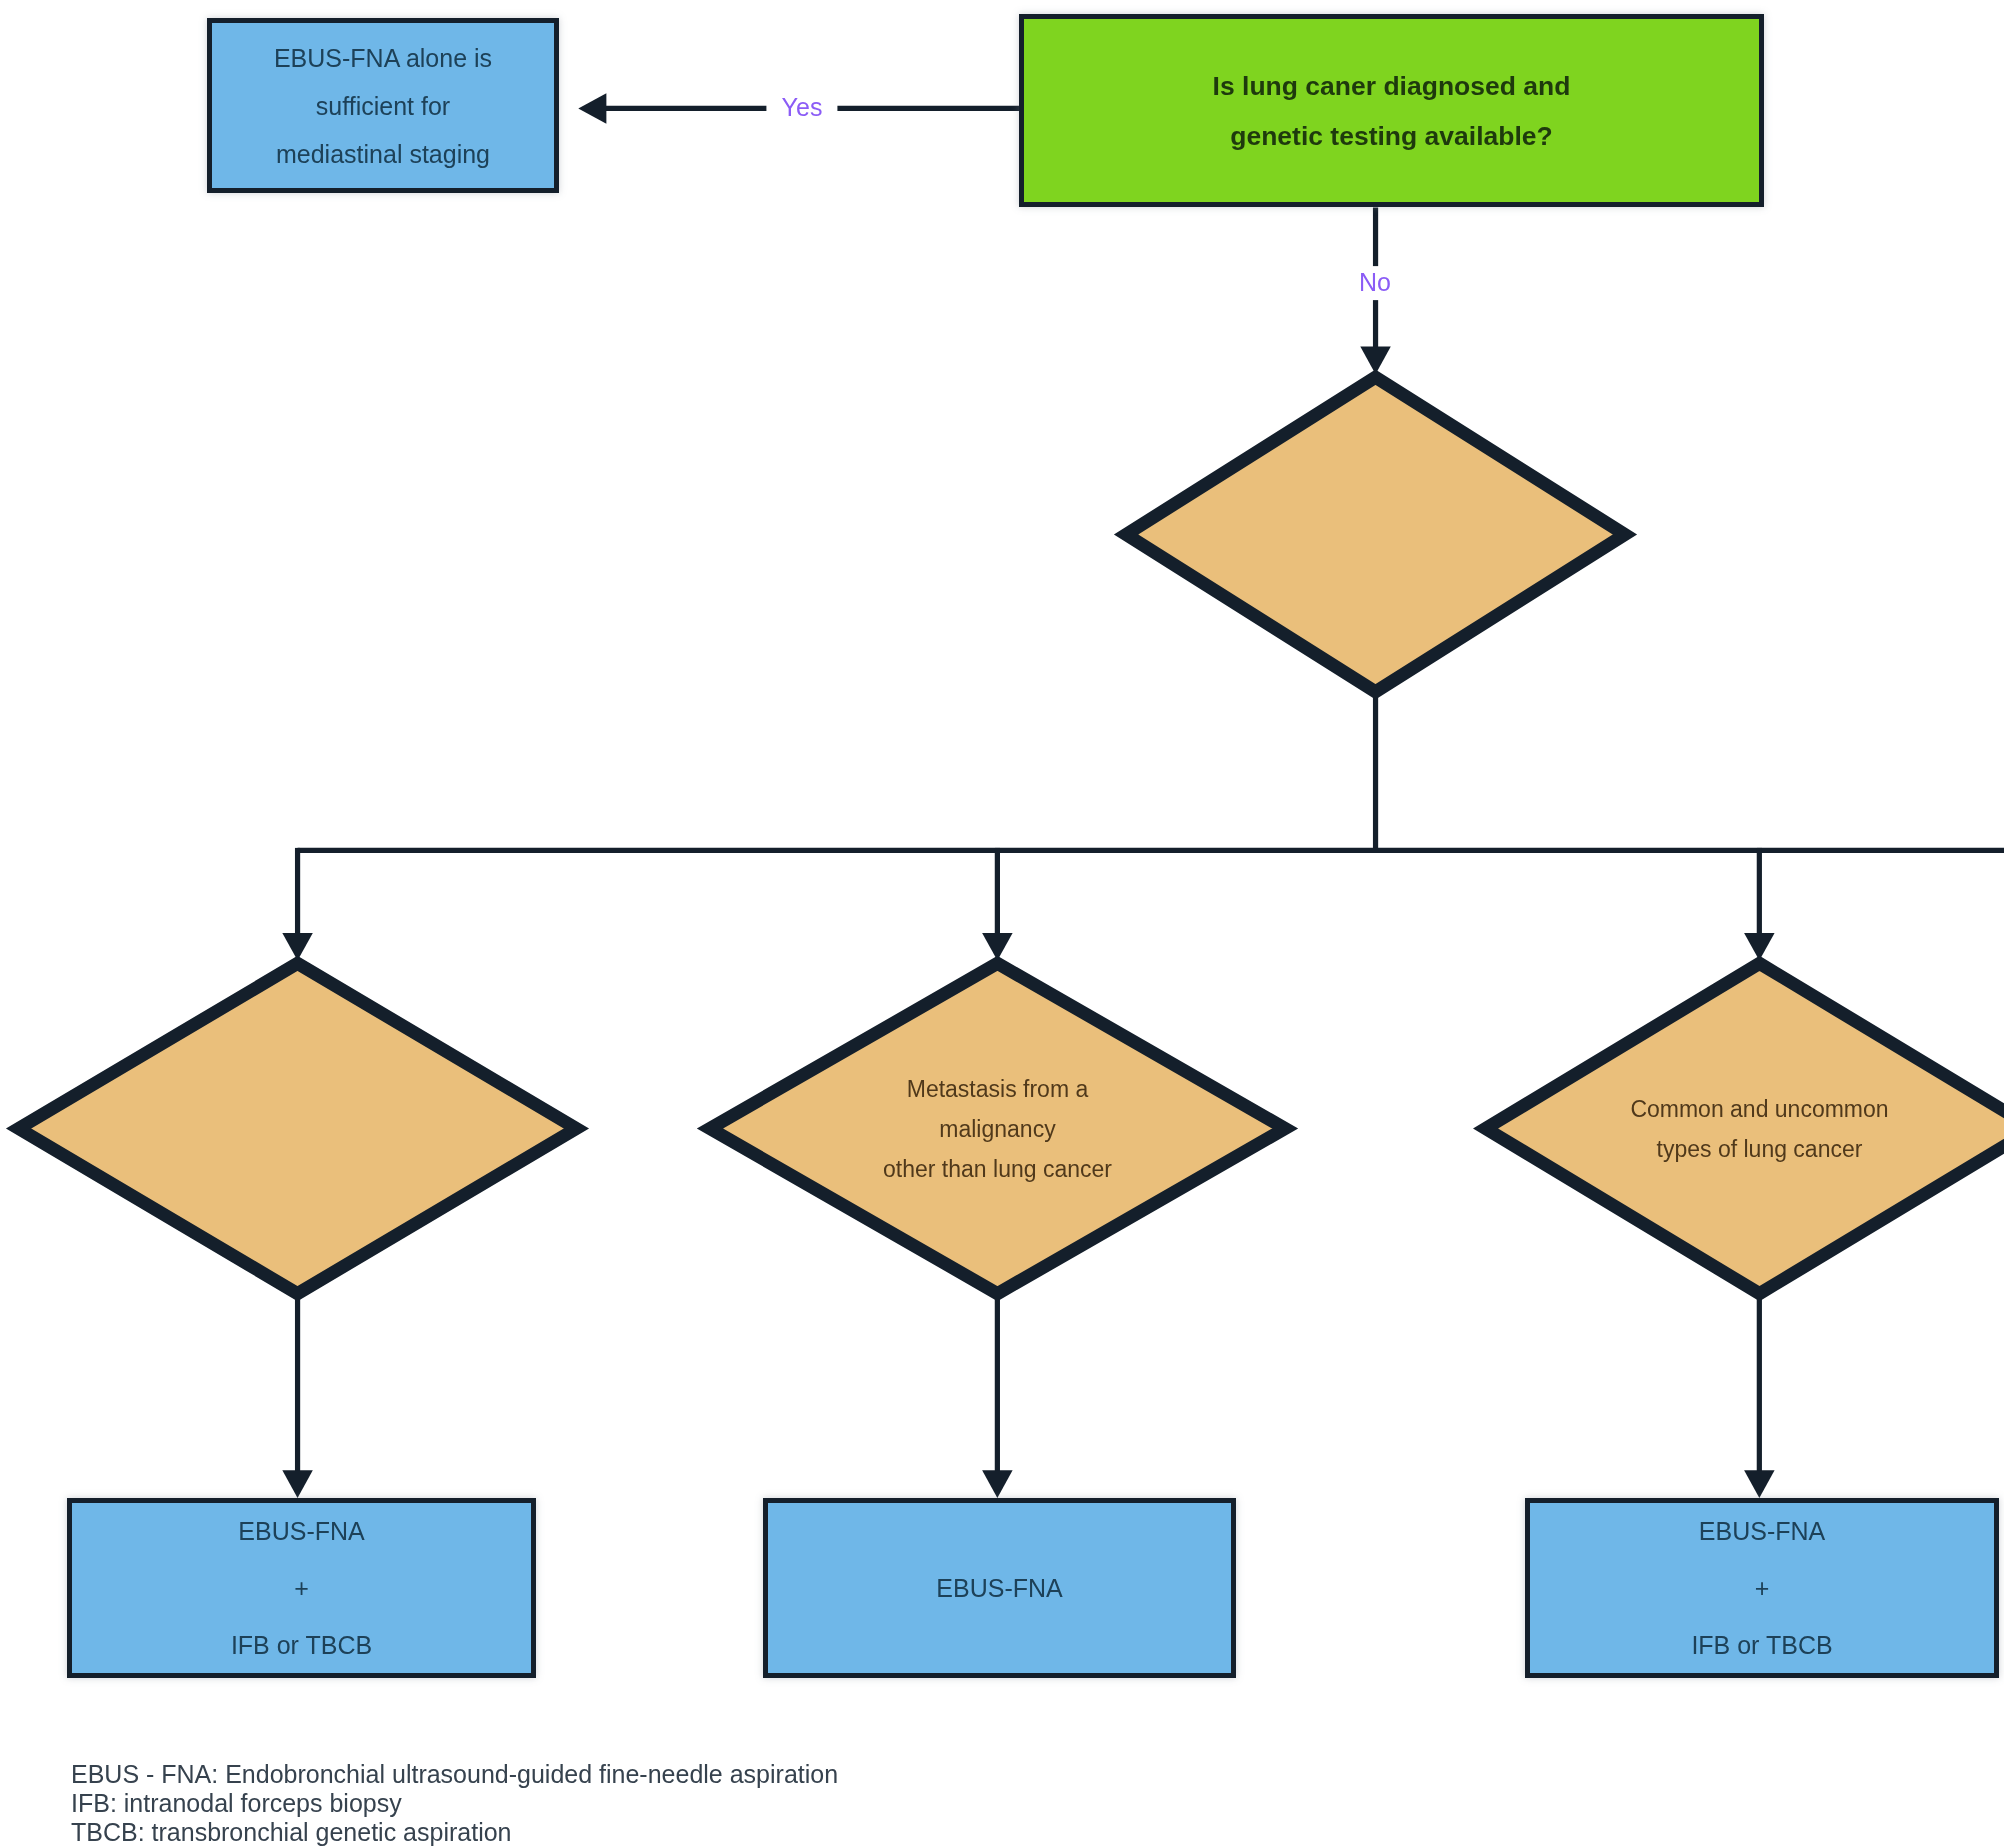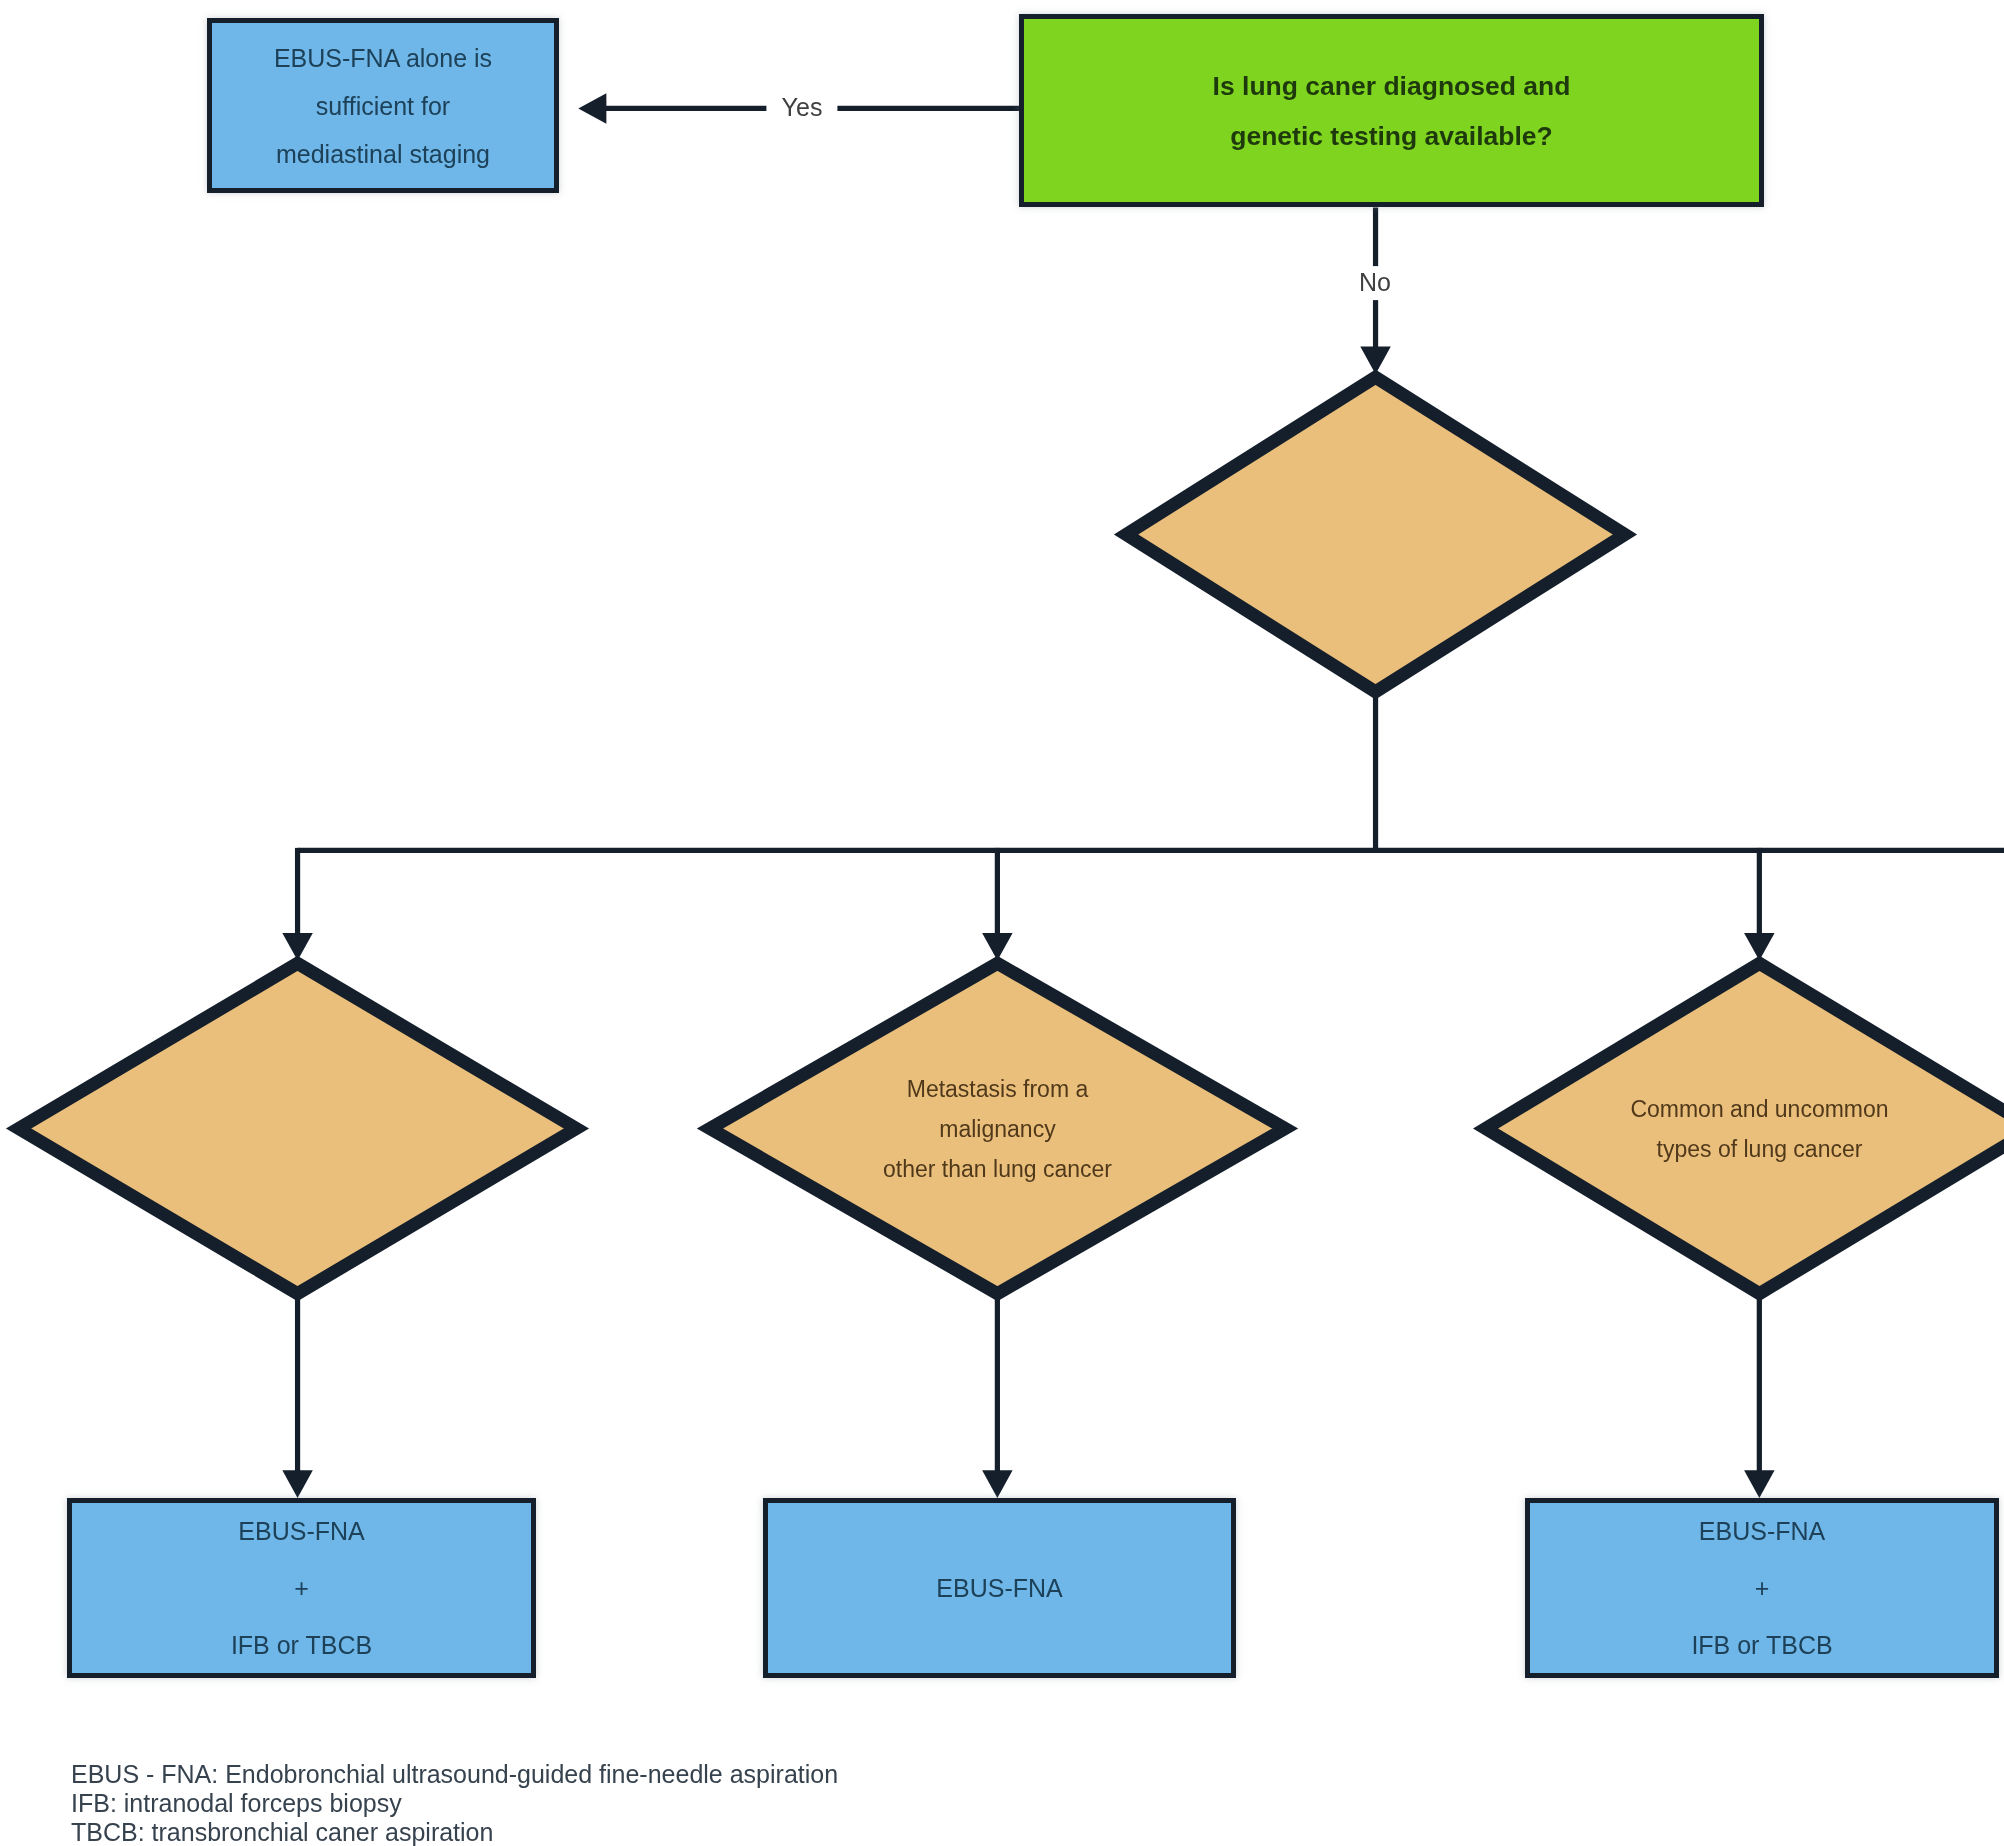--- a/index.html
+++ b/index.html
@@ -68,21 +68,21 @@
     position: relative;
     z-index: 1;
   }
   .label {
     white-space: pre-line;
   }
   .edge-label {
     position: absolute;
     z-index: 3;
     background: #ffffff;
-    color: #404040;
+    color: #8b5cf6;
     font-size: 25px;
     padding: 2.4px 15.2px;
     transform: translate(-50%, -50%);
     text-align: center;
   }
   .footnotes {
     position: absolute;
     left: 71px;
     top: 1760px;
     z-index: 2;
@@ -184,17 +184,17 @@
 
   <div class="node rect outcome multiline" style="left:1525px; top:1498px; width:474px; height:180px;">
     <div class="label">EBUS-FNA
 +
 IFB or TBCB</div>
   </div>
 
   <div class="footnotes">
     <div class="label">EBUS - FNA: Endobronchial ultrasound-guided fine-needle aspiration</div>
     <div class="label">IFB: intranodal forceps biopsy</div>
-    <div class="label">TBCB: transbronchial caner aspiration</div>
+    <div class="label">TBCB: transbronchial genetic aspiration</div>
   </div>
 
 </div>
 
 
 </body></html>

